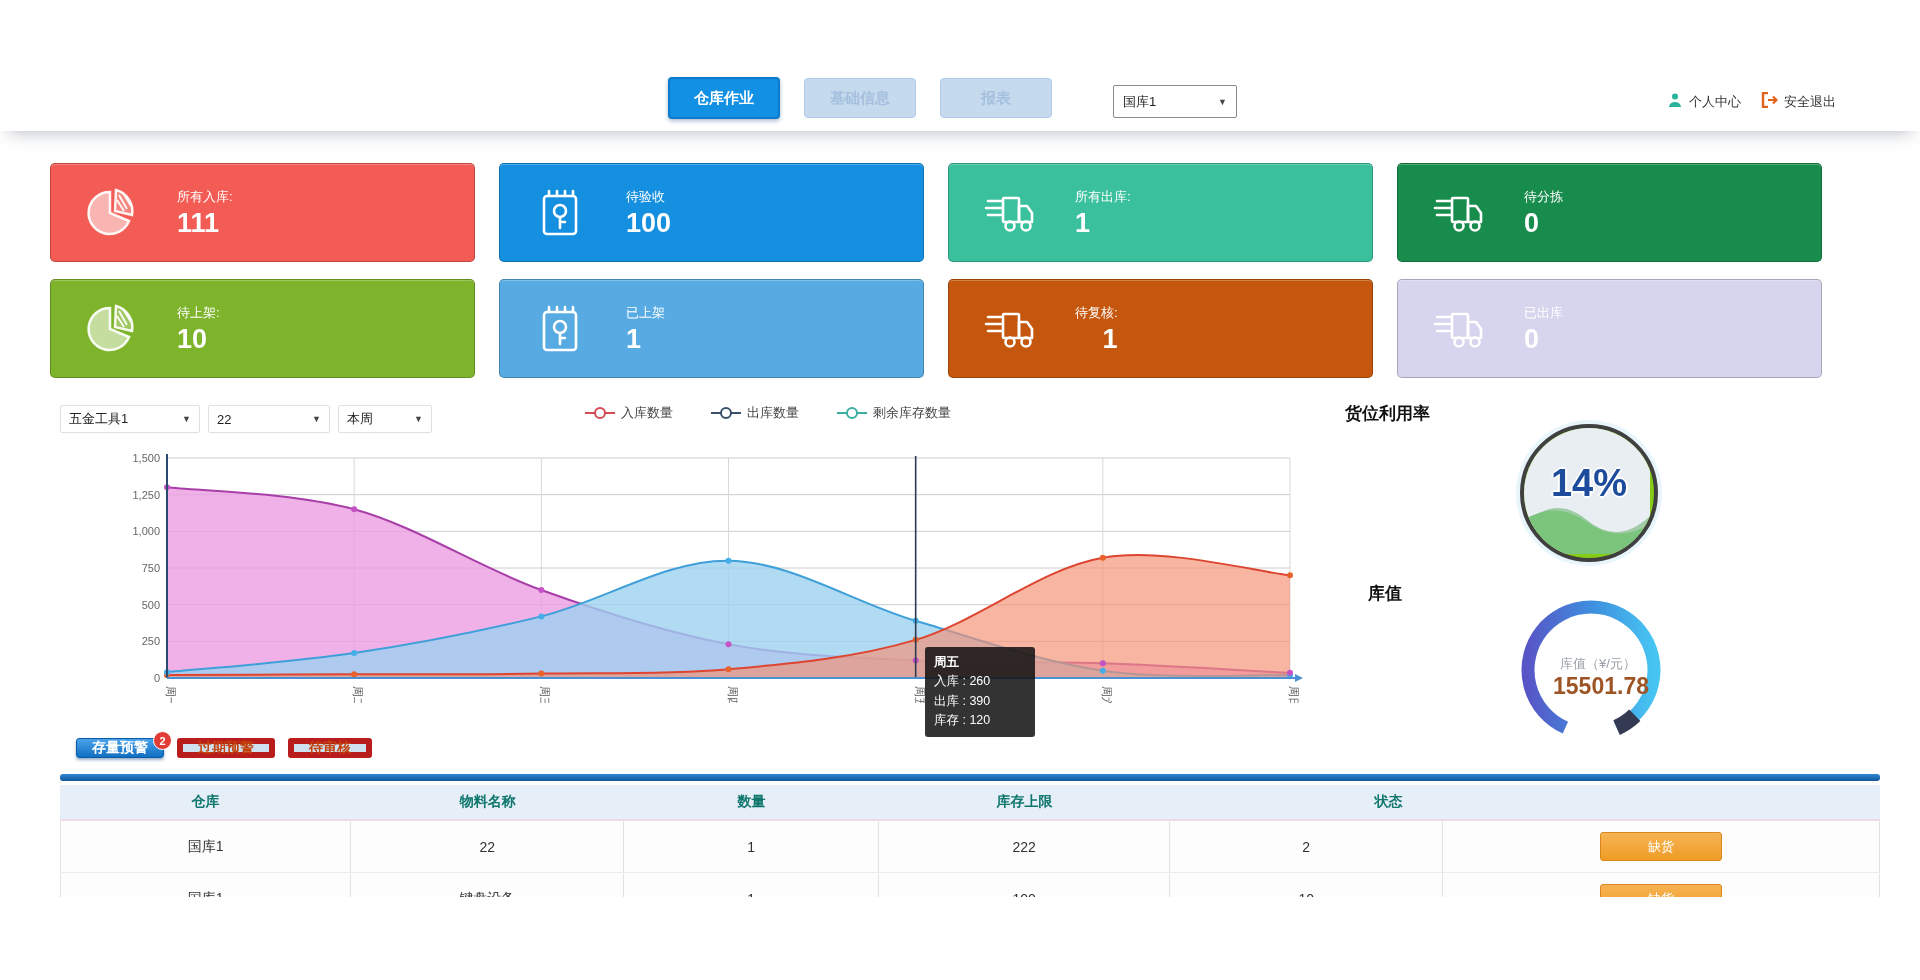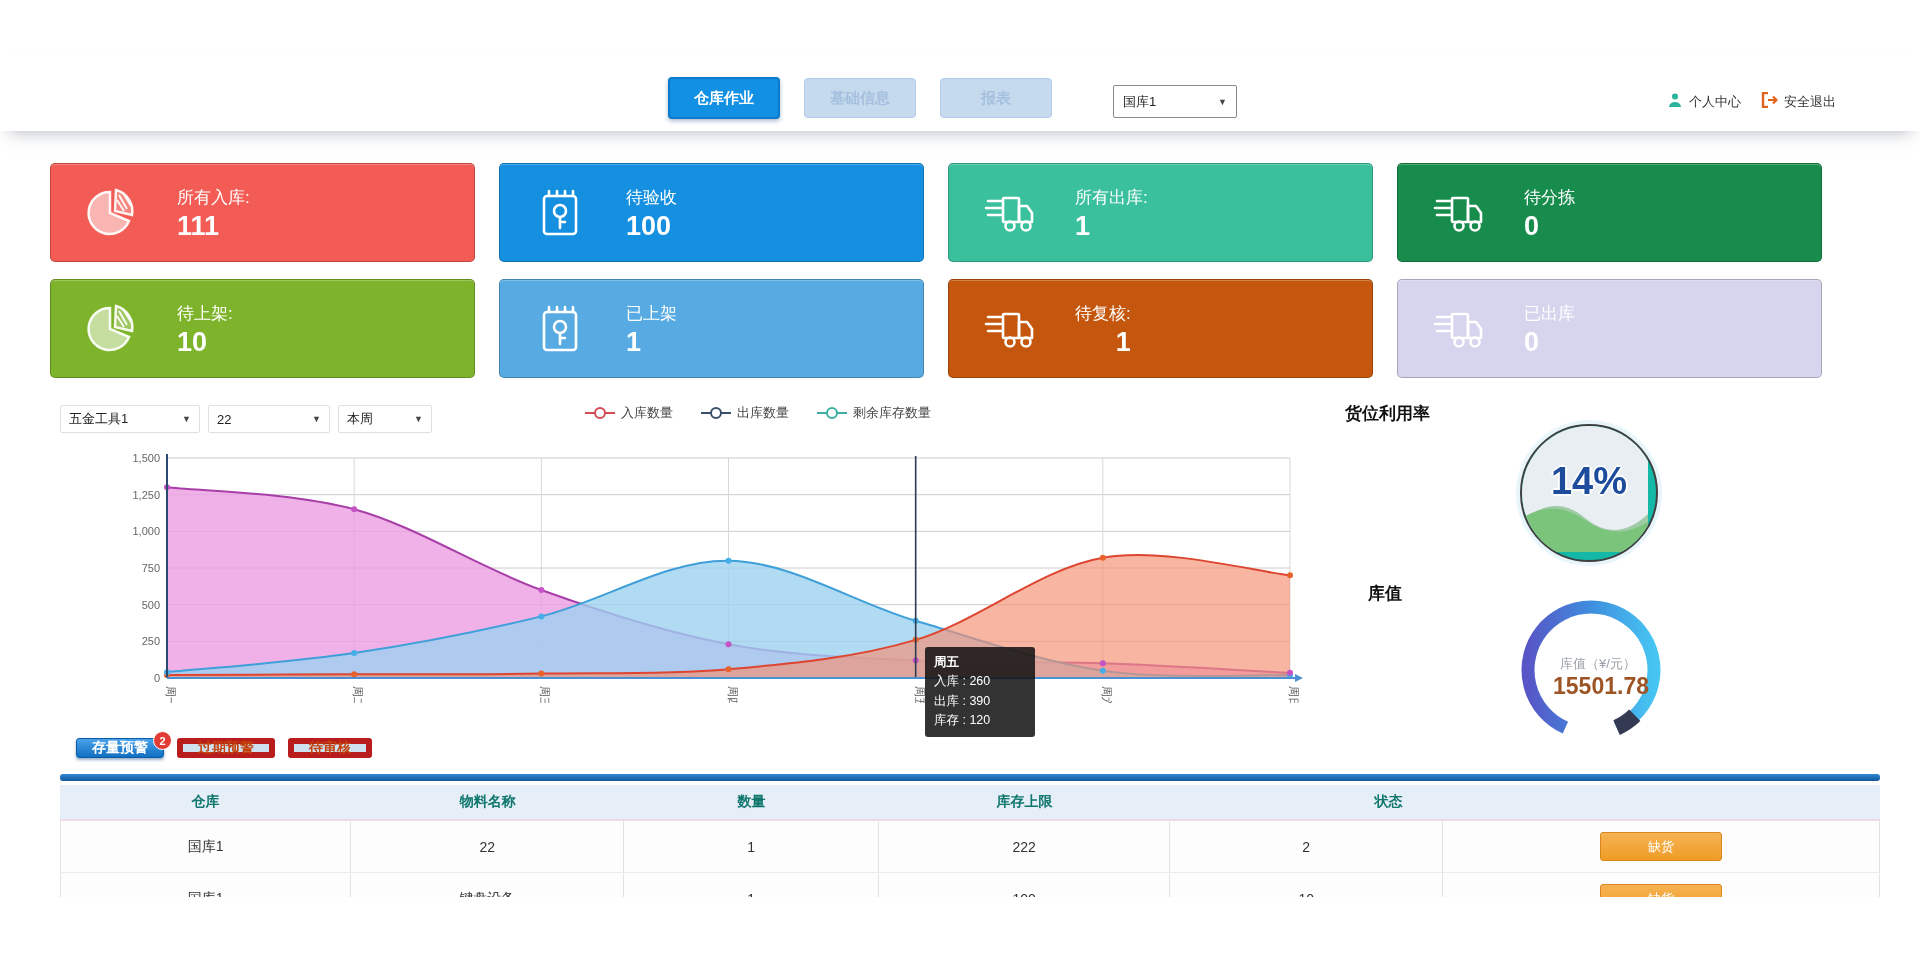--- a/index.html
+++ b/index.html
@@ -19,39 +19,39 @@
   .caret{font-size:9px;color:#444;}
   .usermenu{position:absolute;right:84px;top:37px;display:flex;gap:20px;align-items:center;font-size:13px;color:#333;}
   .usermenu .item{display:flex;align-items:center;gap:6px;cursor:pointer;}
   
   .cards{position:absolute;top:163px;left:50px;display:grid;grid-template-columns:repeat(4,425px);
          grid-auto-rows:99px;column-gap:24px;row-gap:17px;}
   .card{border-radius:5px;color:#fff;display:flex;align-items:center;padding-left:32px;gap:36px;
         border:1px solid rgba(0,0,0,.22);box-shadow:inset 0 1px 0 rgba(255,255,255,.25);box-sizing:border-box;cursor:pointer;}
   .card .ic{width:58px;height:58px;flex:0 0 58px;}
   .card .txt{display:flex;flex-direction:column;gap:4px;}
-  .card .lbl{font-size:17px;}
+  .card .lbl{font-size:13px;}
   .card .val{font-size:27px;font-weight:bold;line-height:1;}
   
   .csel{position:absolute;height:28px;background:#fff;border:1px solid #e0e0e0;border-radius:2px;
         display:flex;align-items:center;justify-content:space-between;padding:6px 8px;font-size:13px;color:#222;
         box-sizing:border-box;cursor:pointer;}
-  .legend{position:absolute;left:585px;top:404px;display:flex;gap:28px;align-items:center;}
+  .legend{position:absolute;left:585px;top:404px;display:flex;gap:38px;align-items:center;}
   .lg-item{display:flex;align-items:center;gap:6px;font-size:13px;color:#444;cursor:pointer;}
   .lg-marker{position:relative;width:30px;height:12px;}
   .lg-marker .ln{position:absolute;top:5px;left:0;width:30px;height:2px;}
   .lg-marker .ring{position:absolute;top:0;left:9px;width:8px;height:8px;border-radius:50%;background:#fff;border:2px solid;}
   .chart-wrap{position:absolute;left:105px;top:448px;}
   .tooltip{position:absolute;left:925px;top:647px;width:92px;background:rgba(18,18,18,.86);color:#fff;
            border-radius:3px;padding:6px 9px;font-size:12.5px;line-height:1.55;z-index:5;}
   .tooltip .tt-title{font-weight:bold;}
   
   .panel-label{position:absolute;font-size:17px;font-weight:bold;color:#111;}
   .liquid{position:absolute;left:1520px;top:424px;width:138px;height:138px;border-radius:50%;
-          border:2px solid #404040;background:#14b8a6;box-sizing:border-box;overflow:hidden;box-shadow:0 0 0 4px rgba(190,230,245,.35);}
+          border:4px solid #404040;background:#84cc16;box-sizing:border-box;overflow:hidden;box-shadow:0 0 0 4px rgba(190,230,245,.35);}
   .liquid svg{position:absolute;left:0;top:0;}
   .liquid .pct{position:absolute;left:0;top:34px;width:100%;text-align:center;font-size:38px;font-weight:bold;
                color:#1d4c9c;text-shadow:-2px 0 #fff,2px 0 #fff,0 -2px #fff,0 2px #fff;}
   
   .atabs{position:absolute;left:76px;top:738px;display:flex;gap:13px;}
   .atab{height:20px;padding:0 15px;display:flex;align-items:center;border-radius:3px;font-size:14px;font-weight:bold;
         cursor:pointer;box-sizing:border-box;position:relative;}
   .atab.active{background:linear-gradient(#4aa2ea,#1170c2);border:1px solid #0d5ba6;color:#fff;box-shadow:0 2px 3px rgba(0,60,120,.4);}
   .atab.idle{background:#cfe0f0;border:6px solid #b91c1c;color:#c2410c;}
   .badge{position:absolute;top:-8px;right:-9px;width:17px;height:17px;border-radius:50%;background:#e23c34;

